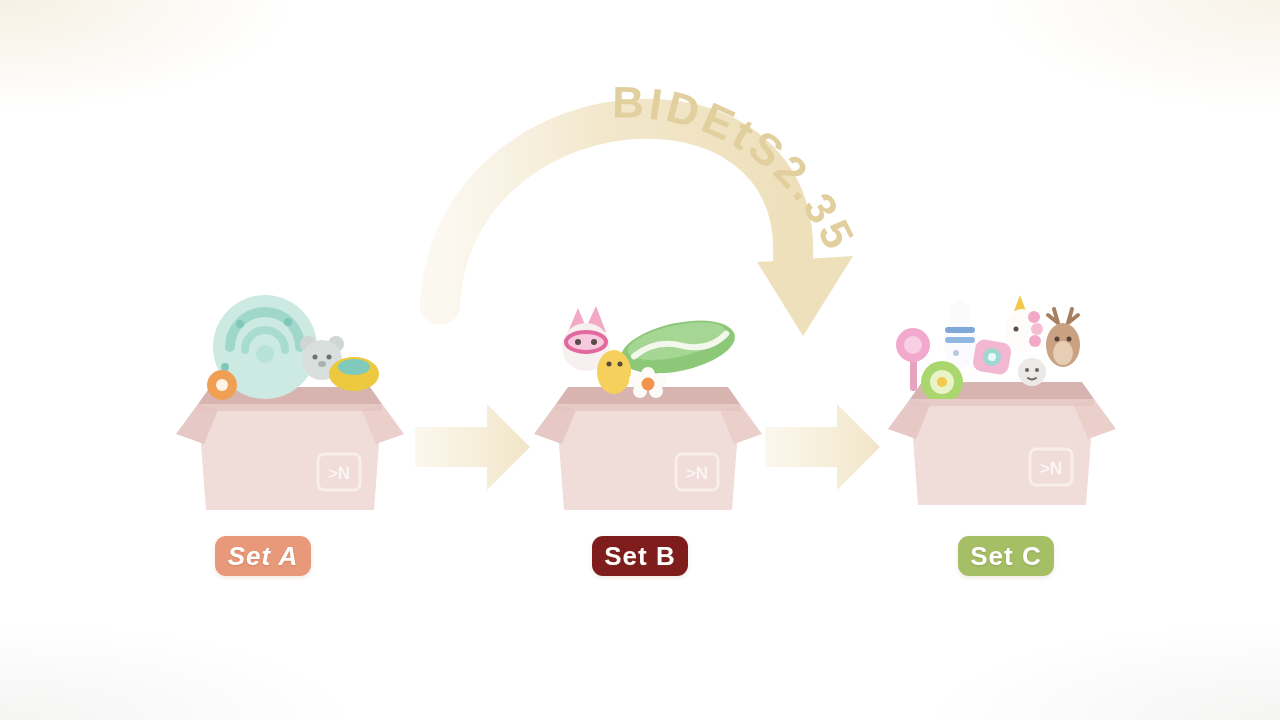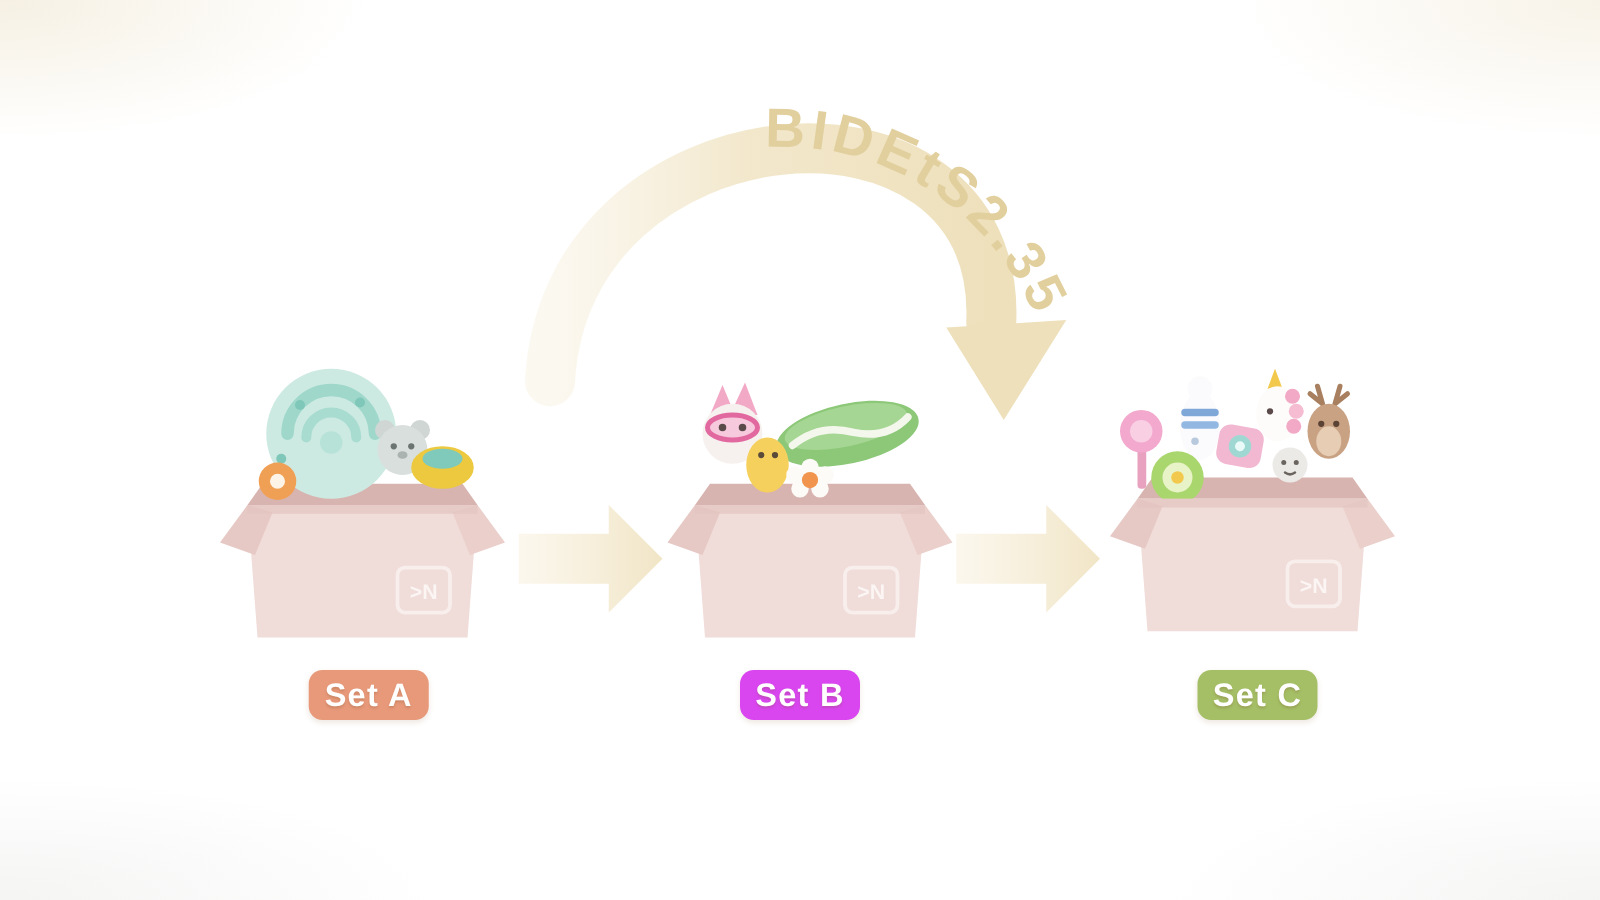--- a/index.html
+++ b/index.html
@@ -23,21 +23,21 @@
   .box-b{left:528px;top:292px;}
   .box-c{left:882px;top:287px;}
   .set-label{
     position:absolute;top:536px;height:40px;min-width:96px;
     display:flex;align-items:center;justify-content:center;
     border-radius:11px;color:#ffffff;font-weight:bold;font-size:26px;
     letter-spacing:1px;text-shadow:0 1px 2px rgba(120,80,40,0.25);
     box-shadow:0 2px 4px rgba(150,110,70,0.15);
     padding:0 12px;box-sizing:border-box;
   }
-  .label-a{left:247px;}
+  .label-a{left:215px;font-style:italic;}
   .label-b{left:592px;}
   .label-c{left:944px;margin-left:14px;}
   .arc-text{
     font-family:"Liberation Sans", sans-serif;
     font-weight:bold;font-size:44px;letter-spacing:4px;
   }
 </style>
 </head>
 <body>
 
@@ -198,19 +198,19 @@
     <rect x="28" y="112" width="184" height="7" fill="#e2c3bf" opacity="0.7"></rect>
     <g>
       <rect x="148" y="162" width="42" height="36" rx="6" fill="none" stroke="#ffffff" stroke-opacity="0.55" stroke-width="3"></rect>
       <text x="169" y="187" text-anchor="middle" font-size="17" font-weight="bold" fill="#ffffff" fill-opacity="0.7">&gt;N</text>
     </g>
   </svg>
 
   <div class="set-label label-a" style="background: rgb(232, 153, 122);">
     <span>Set A</span>
   </div>
-  <div class="set-label label-b" style="background: #d946ef;">
+  <div class="set-label label-b" style="background: #7f1d1d;">
     <span>Set B</span>
   </div>
   <div class="set-label label-c" style="background: rgb(165, 191, 102);">
     <span>Set C</span>
   </div>
 </div>
 
 </body></html>

